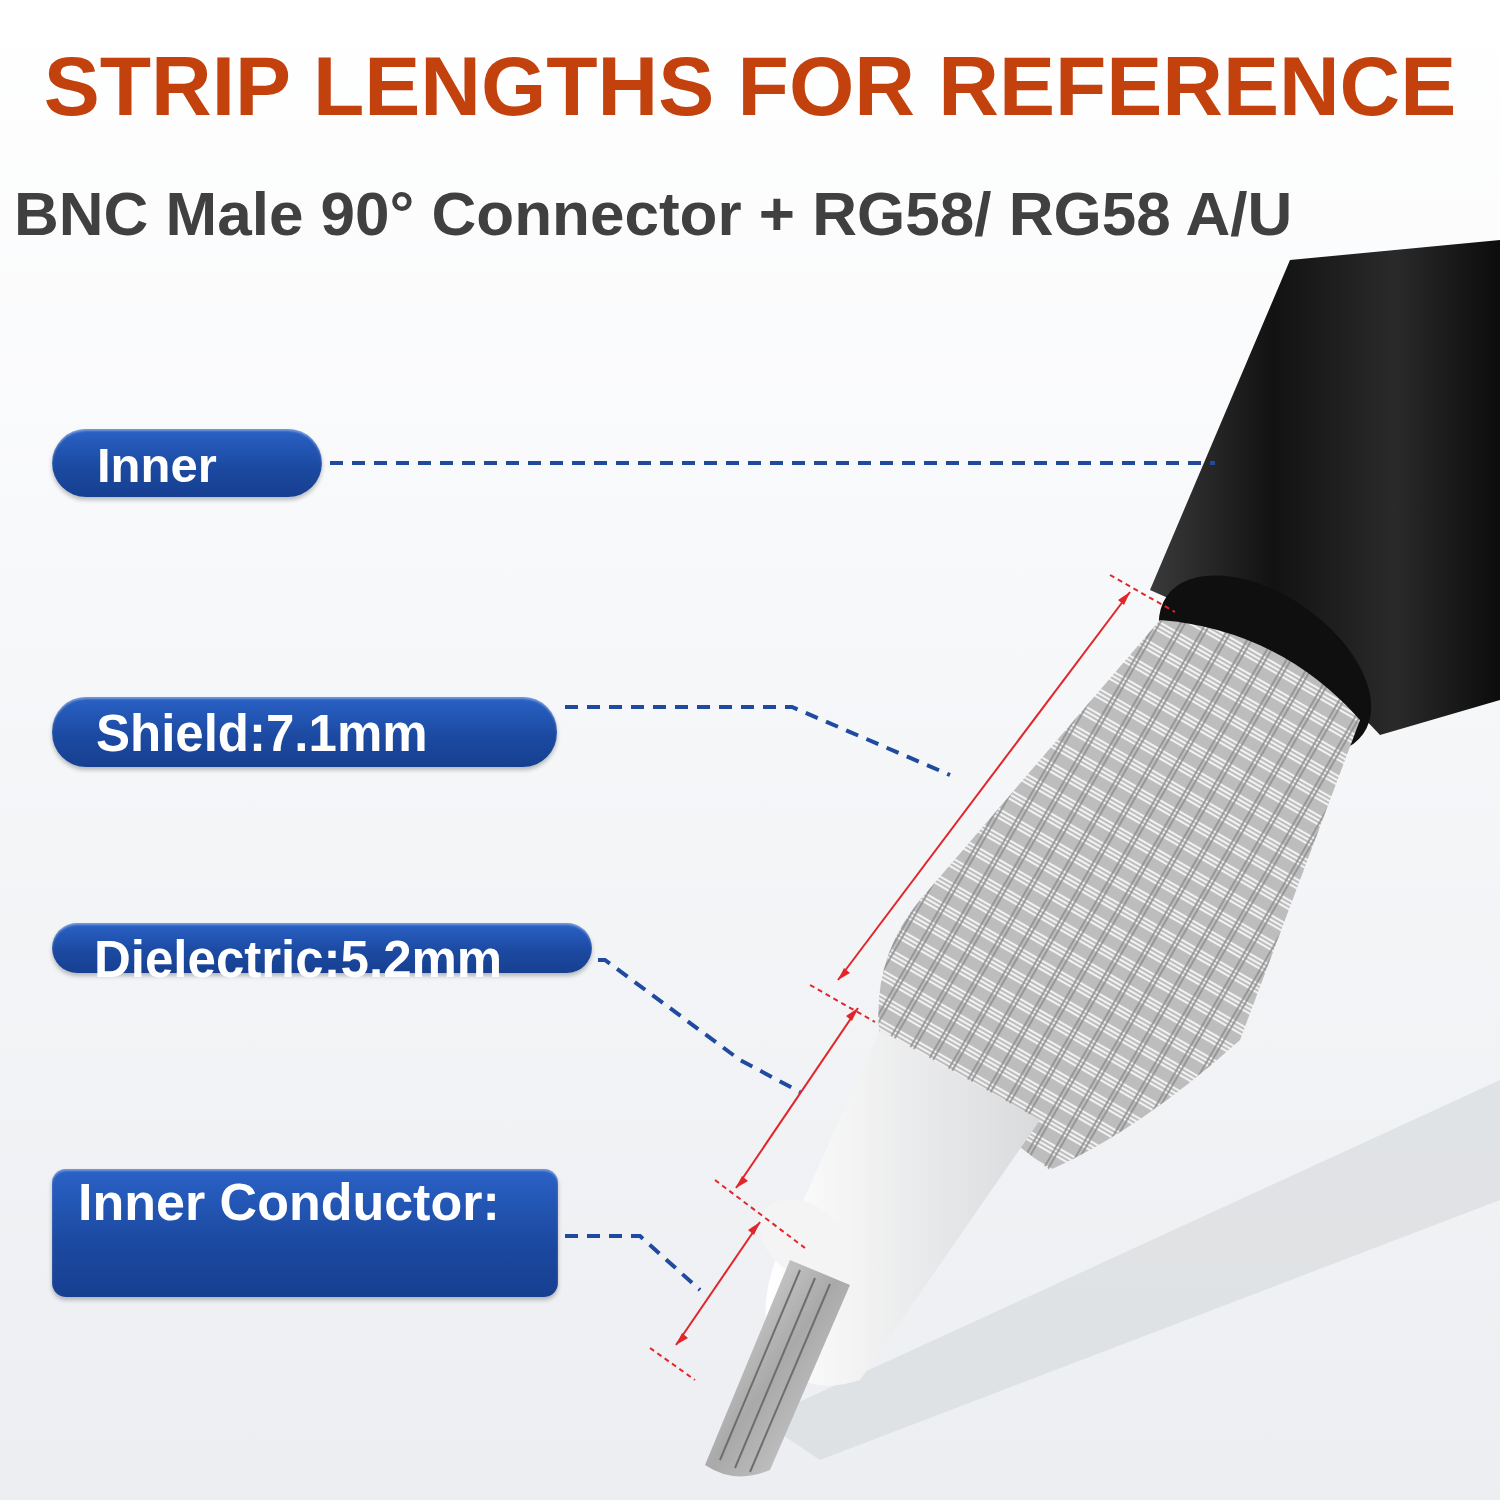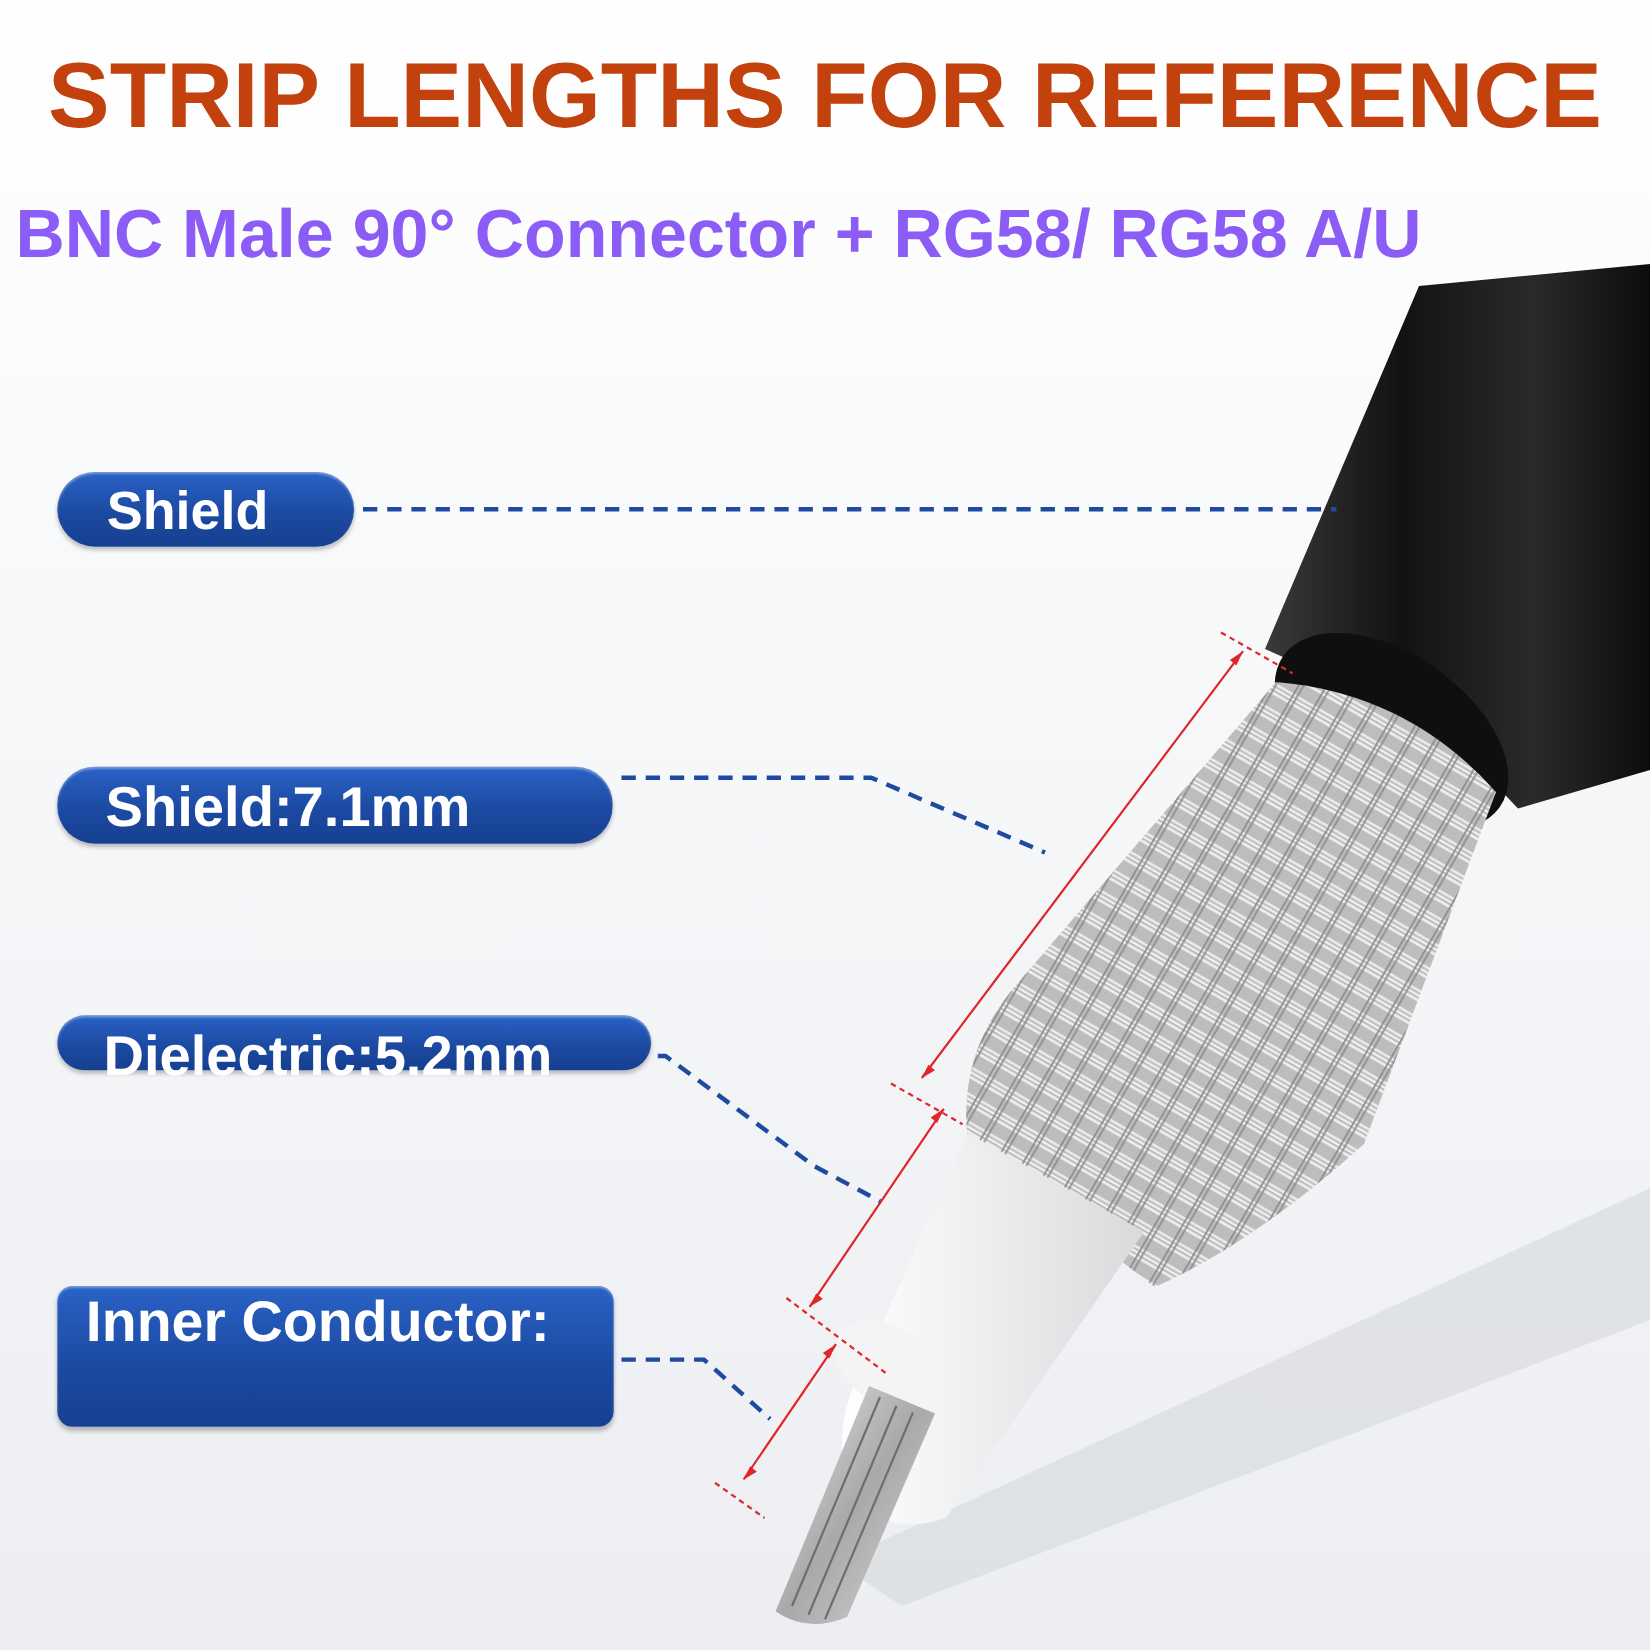--- a/index.html
+++ b/index.html
@@ -8,21 +8,21 @@
     background: linear-gradient(180deg,#ffffff 0%,#f7f8fa 40%,#eceef1 100%);
     font-family: "Liberation Sans", sans-serif;
   }
   .title {
     position:absolute; left:0; width:1500px; top:38px; text-align:center;
     font-weight:900; font-size:84px; letter-spacing:0px; color:#c2410c;
     transform: scaleX(1.0); white-space:nowrap;
   }
   .subtitle {
     position:absolute; left:14px; top:178px; white-space:nowrap;
-    font-weight:700; font-size:62px; color:#8b5cf6;
+    font-weight:700; font-size:62px; color:#404040;
   }
   .pill {
     position:absolute; background: linear-gradient(180deg,#2a62c6 0%,#1c4aa2 55%,#163f90 100%);
     color:#fff; font-weight:700; border-radius:34px;
     box-shadow: 0 3px 4px rgba(0,0,0,0.25), inset 0 2px 2px rgba(255,255,255,0.35);
     box-sizing:border-box; white-space:nowrap;
   }
   .pill span { display:block; }
   svg.overlay { position:absolute; left:0; top:0; }
 </style>
@@ -89,21 +89,21 @@
 
   <g stroke="#1f4aa0" stroke-width="4" fill="none" stroke-dasharray="13 9">
     <line x1="330" y1="463" x2="1215" y2="463"></line>
     <polyline points="565,707 792,707 950,775"></polyline>
     <polyline points="598,960 605,960 740,1060 800,1092"></polyline>
     <polyline points="565,1236 640,1236 700,1290"></polyline>
   </g>
 </svg>
 
 <div class="pill" style="left:52px;top:429px;width:270px;height:68px;font-size:49px;padding:8px 0 0 45px;">
-  <span>Shield</span>
+  <span>Inner</span>
 </div>
 
 <div class="pill" style="left:52px;top:697px;width:505px;height:70px;font-size:51px;padding:7px 0 0 44px;">
   <span>Shield:7.1mm</span>
 </div>
 
 <div class="pill" style="left:52px;top:923px;width:540px;height:50px;font-size:51px;padding:7px 0 4px 42px;">
   <span>Dielectric:5.2mm</span>
 </div>
 

